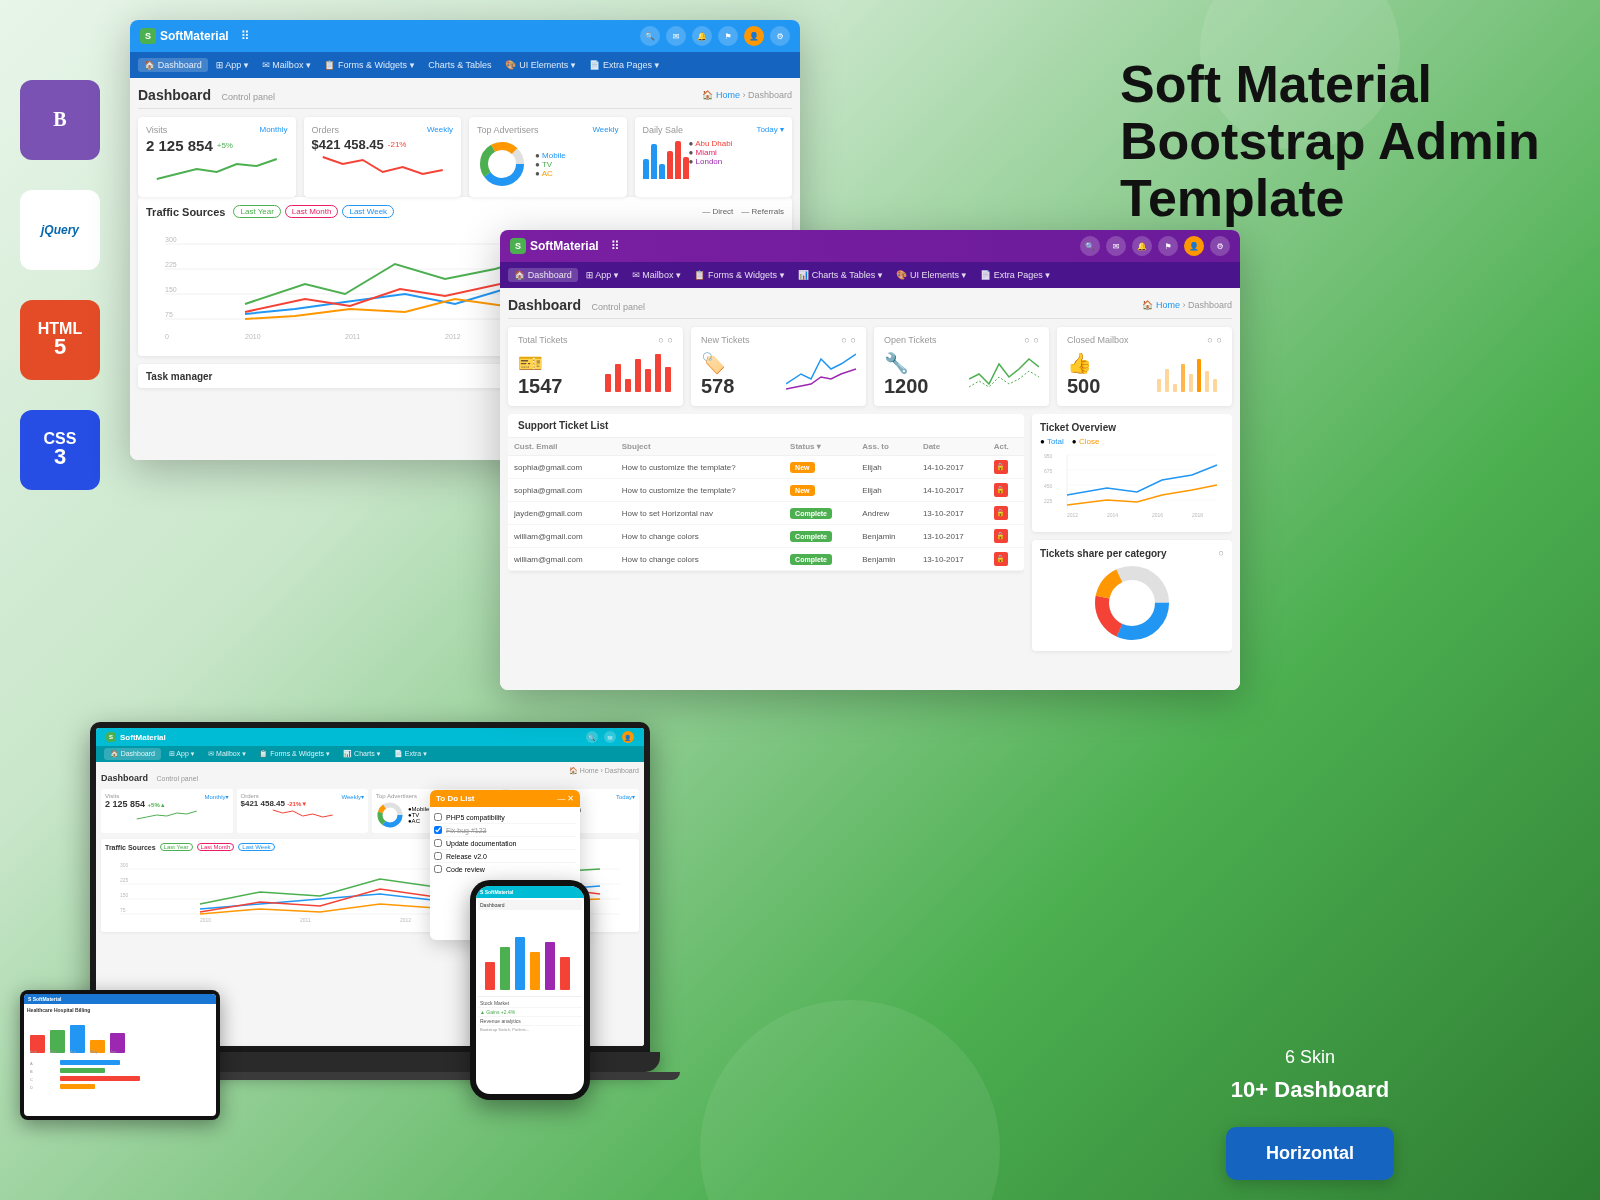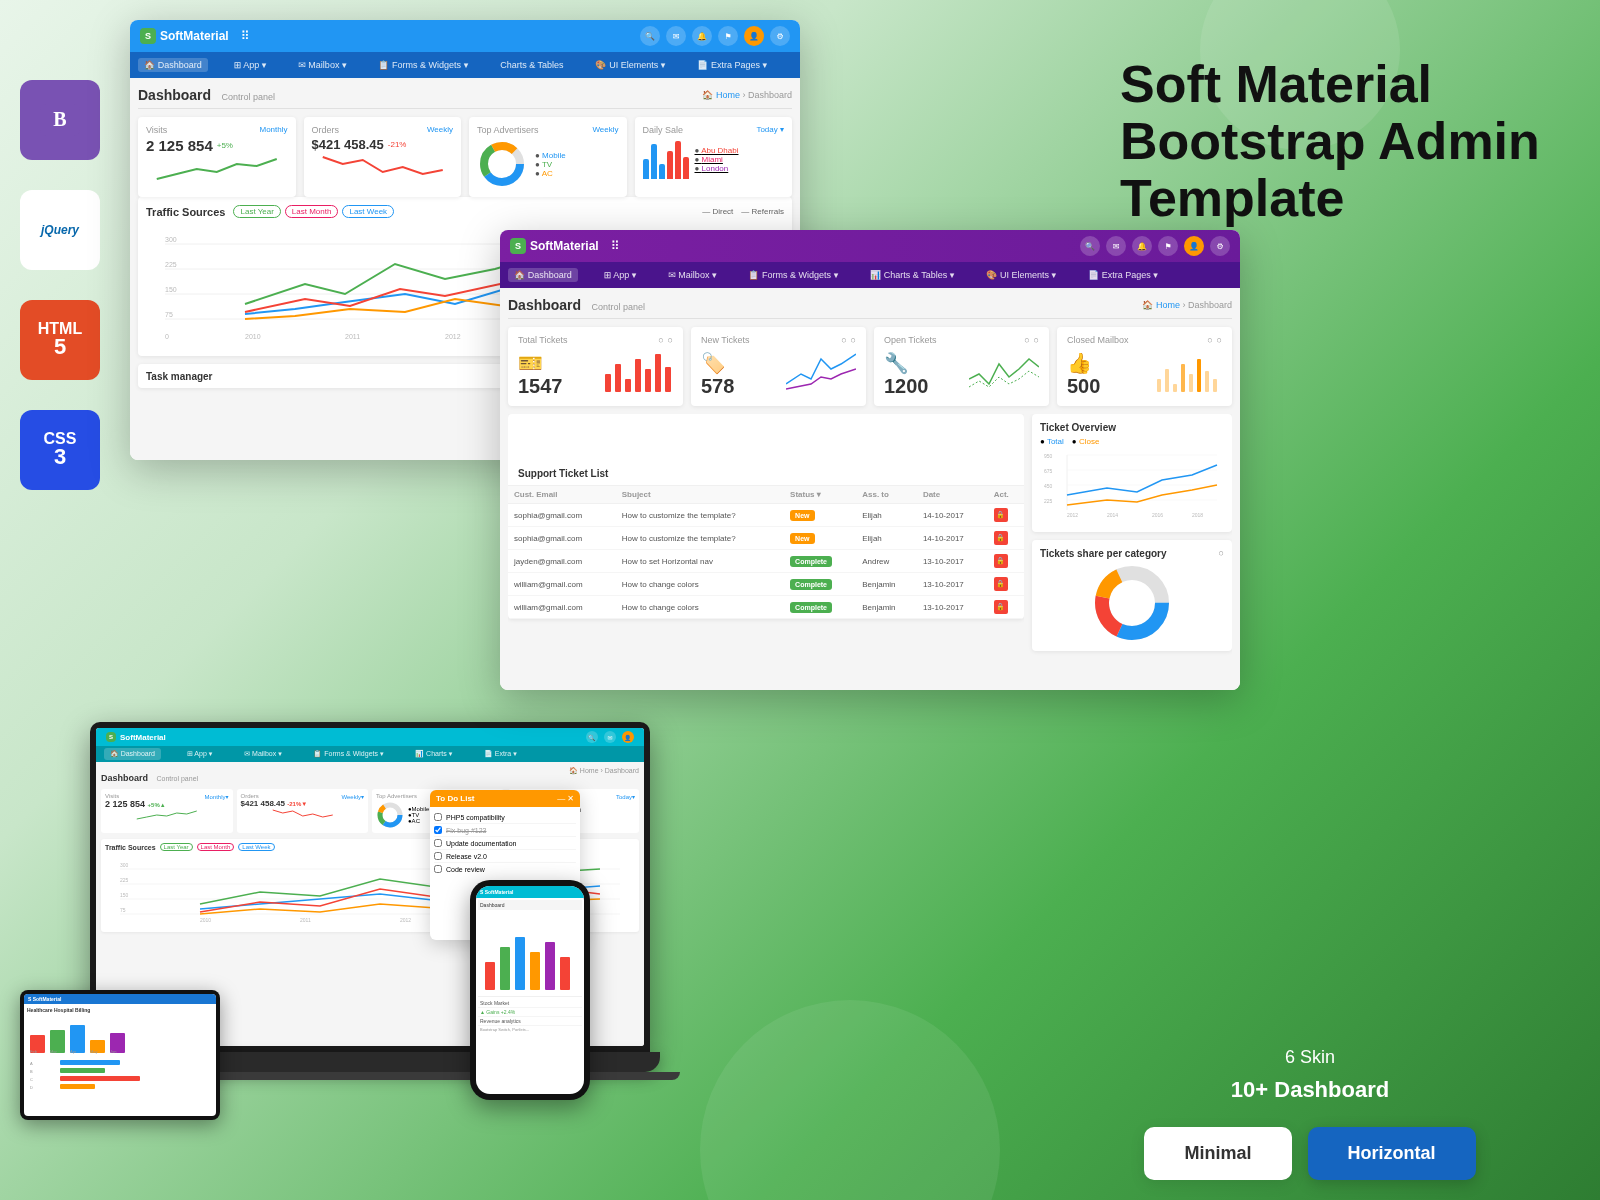--- a/index.html
+++ b/index.html
@@ -129,21 +129,21 @@
       color: white;
     }
 
     
     .admin-nav {
       background: #1565C0;
       height: 26px;
       display: flex;
       align-items: center;
       padding: 0 8px;
-      gap: 20px;
+      gap: 2px;
       font-size: 9px;
       color: rgba(255,255,255,0.85);
       overflow: hidden;
     }
     .admin-nav-dark {
       background: #4a148c;
     }
     .admin-nav-teal {
       background: #0097a7;
     }
@@ -281,21 +281,20 @@
       border-radius: 4px;
       box-shadow: 0 1px 4px rgba(0,0,0,0.08);
       overflow: hidden;
     }
     .support-table-header {
       padding: 6px 10px;
       font-size: 10px;
       font-weight: 600;
       color: #333;
       border-bottom: 1px solid #f0f0f0;
-      margin-top: 48px;
     }
     .table-grid {
       width: 100%;
       font-size: 8px;
       border-collapse: collapse;
     }
     .table-grid th {
       padding: 4px 6px;
       background: #f9f9f9;
       color: #999;
@@ -573,21 +572,21 @@
             <div>● <span style="color:#ff9800;">AC</span></div>
           </div>
         </div>
       </div>
 
       <div class="card-daily">
         <div style="display:flex;justify-content:space-between;font-size:9px;color:#999;margin-bottom:4px;">
           <span>Daily Sale</span>
           <span style="color:#2196F3;font-size:8px;">Today ▾</span>
         </div>
-        <div style="display:flex;align-items:center;gap:6px;text-decoration:underline;">
+        <div style="display:flex;align-items:flex-start;gap:0;">
 
           <div class="mini-bars">
             <div class="mini-bar" style="height:20px;background:#2196F3;"></div>
             <div class="mini-bar" style="height:35px;background:#2196F3;"></div>
             <div class="mini-bar" style="height:15px;background:#2196F3;"></div>
             <div class="mini-bar" style="height:28px;background:#f44336;"></div>
             <div class="mini-bar" style="height:38px;background:#f44336;"></div>
             <div class="mini-bar" style="height:22px;background:#f44336;"></div>
           </div>
           <div style="font-size:8px;color:#555;">
@@ -1117,16 +1116,15 @@
     </div>
   </div>
 </div>
 
 <div class="bottom-section">
   <div class="feature-text">
     <p>6 Skin</p>
     <p class="highlight">10+ Dashboard</p>
   </div>
   <div class="btn-row">
-    <button class="btn-minimal">Minimal</button>
     <button class="btn-horizontal">Horizontal</button>
   </div>
 </div>
 
 </body></html>

